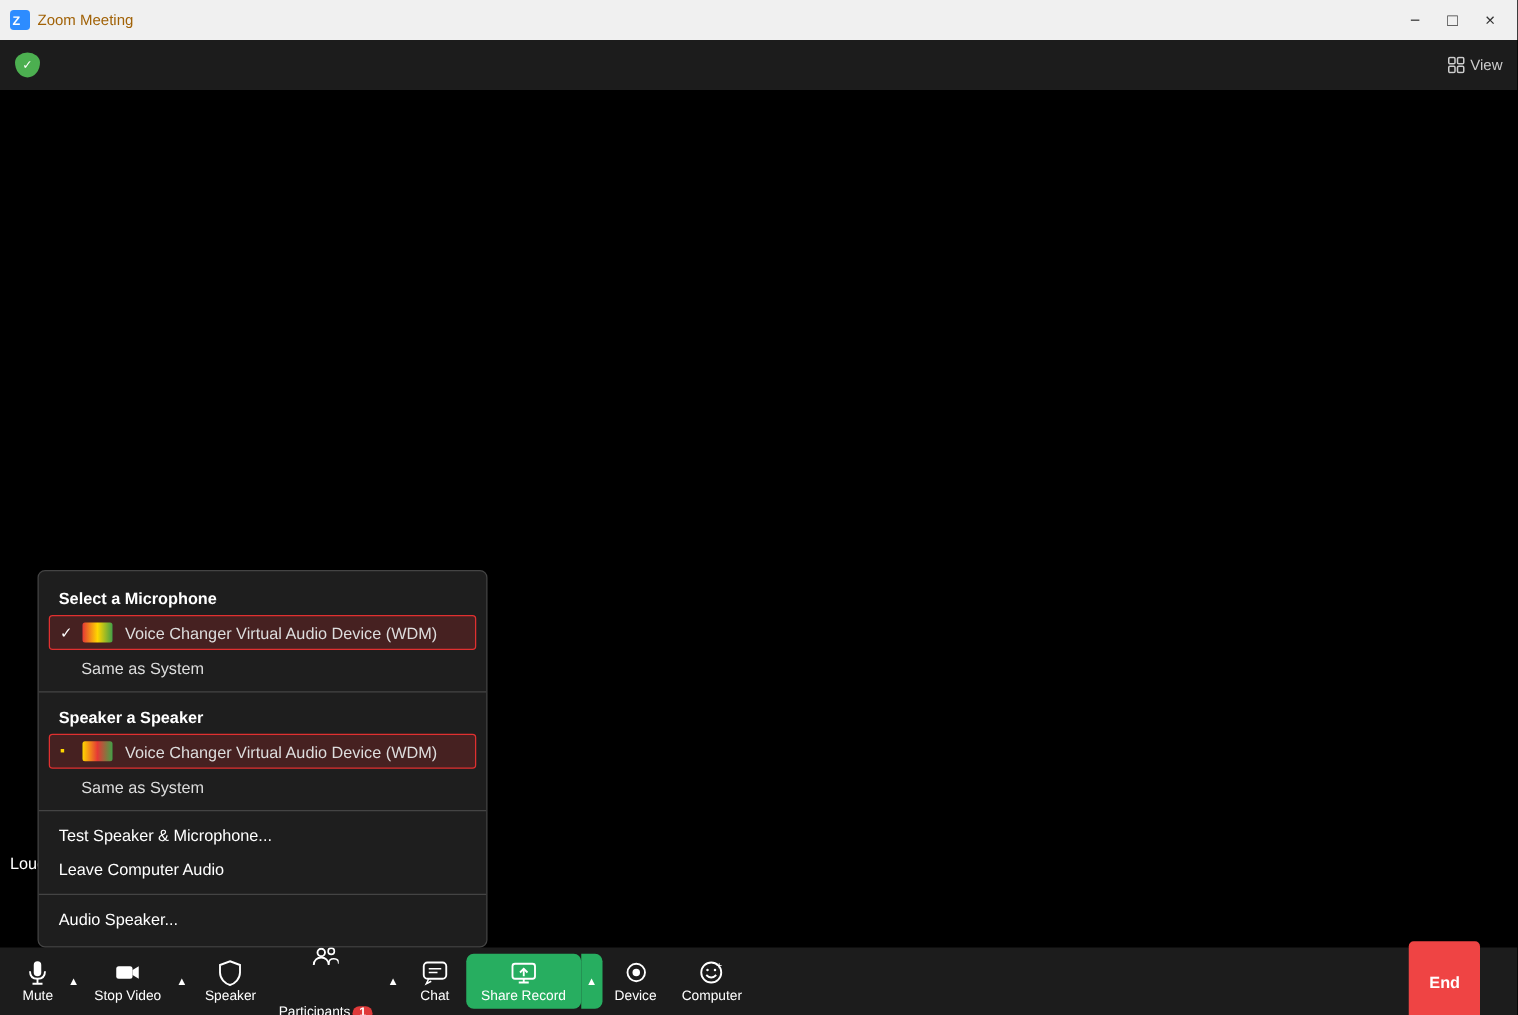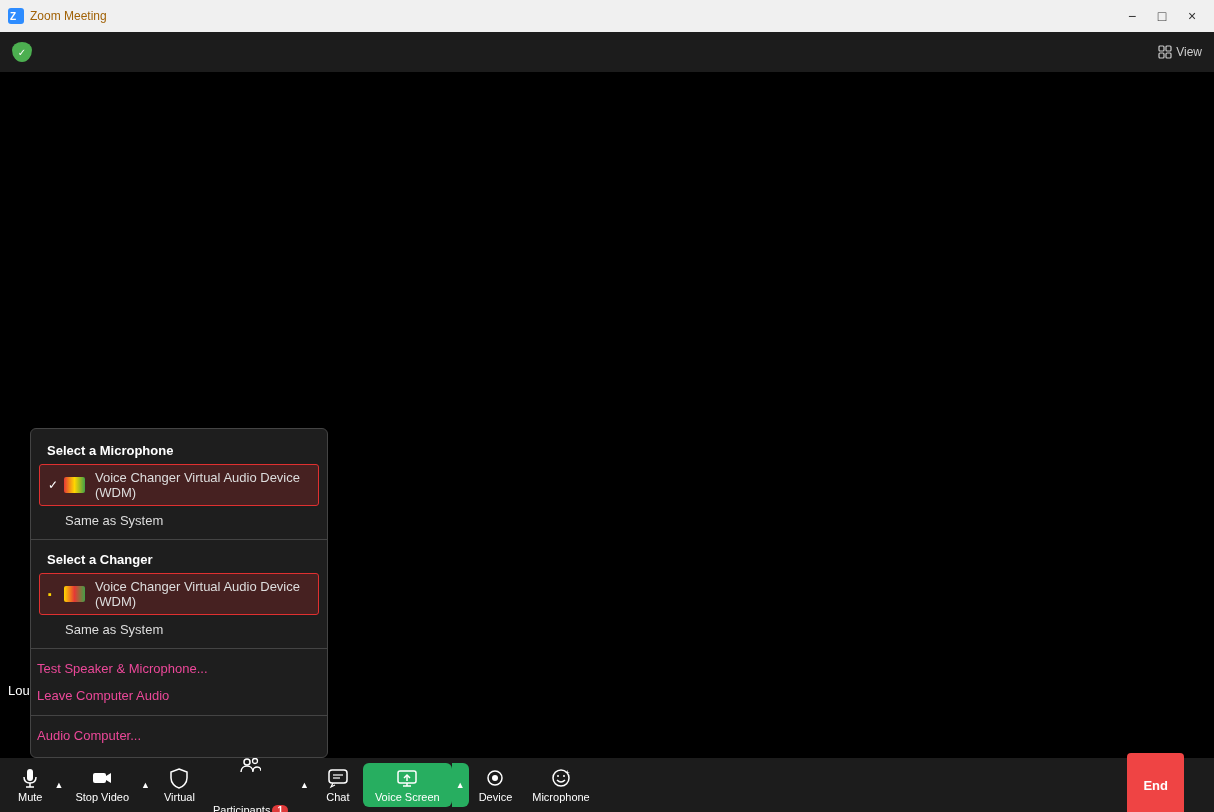--- a/index.html
+++ b/index.html
@@ -179,21 +179,21 @@
     }
 
     
     .dropdown-menu {
       position: absolute;
       bottom: 54px;
       left: 30px;
       background: #1e1e1e;
       border: 1px solid #444;
       border-radius: 6px;
-      width: 298px;
+      width: 360px;
       padding: 8px 0;
       z-index: 100;
     }
     .dropdown-section-title {
       color: #fff;
       font-size: 13px;
       font-weight: bold;
       padding: 6px 16px 4px;
     }
     .dropdown-item {
@@ -234,22 +234,22 @@
       margin-right: 4px;
     }
     .dropdown-separator {
       height: 1px;
       background: #444;
       margin: 6px 0;
     }
     .dropdown-text-item {
       display: flex;
       align-items: center;
-      padding: 6px 6px;
-      color: #ec4899;
+      padding: 6px 16px;
+      color: #ffffff;
       font-size: 13px;
       cursor: pointer;
     }
   </style>
 </head>
 <body>
 
 <div class="title-bar">
   <div class="title-bar-left">
 
@@ -292,21 +292,21 @@
     <span class="device-icon"></span>
     <span>Voice Changer Virtual Audio Device (WDM)</span>
   </div>
   <div class="dropdown-item">
     <span style="width:12px; display:inline-block;"></span>
     <span>Same as System</span>
   </div>
 
   <div class="dropdown-separator"></div>
 
-  <div class="dropdown-section-title">Select a Changer</div>
+  <div class="dropdown-section-title">Speaker a Speaker</div>
 
   <div class="dropdown-item selected-item">
     <span style="width:12px; display:inline-block; color: #ffd600; font-size:11px;">▪</span>
     <span class="device-icon-yellow"></span>
     <span>Voice Changer Virtual Audio Device (WDM)</span>
   </div>
   <div class="dropdown-item">
     <span style="width:12px; display:inline-block;"></span>
     <span>Same as System</span>
   </div>
@@ -316,21 +316,21 @@
   <div class="dropdown-text-item">
     <span>Test Speaker &amp; Microphone...</span>
   </div>
   <div class="dropdown-text-item">
     <span>Leave Computer Audio</span>
   </div>
 
   <div class="dropdown-separator"></div>
 
   <div class="dropdown-text-item">
-    <span>Audio Computer...</span>
+    <span>Audio Speaker...</span>
   </div>
 </div>
 
 <div class="toolbar">
 
   <div class="toolbar-btn-group">
     <button class="main-btn">
       <svg width="22" height="22" viewBox="0 0 22 22">
         <rect x="8" y="2" width="6" height="12" rx="3" fill="#fff"></rect>
         <path d="M5 10 Q5 16 11 16 Q17 16 17 10" fill="none" stroke="#fff" stroke-width="1.5"></path>
@@ -350,21 +350,21 @@
       </svg>
       <span>Stop Video</span>
     </button>
     <button class="arrow-btn">▲</button>
   </div>
 
   <button class="toolbar-btn">
     <svg width="22" height="22" viewBox="0 0 22 22">
       <path d="M11 2 L19 5 L19 11 C19 16 15 20 11 21 C7 20 3 16 3 11 L3 5 Z" fill="none" stroke="#fff" stroke-width="1.5"></path>
     </svg>
-    <span>Virtual</span>
+    <span>Speaker</span>
   </button>
 
   <div class="toolbar-btn-group">
     <button class="main-btn">
       <svg width="22" height="22" viewBox="0 0 22 22">
         <circle cx="8" cy="8" r="3" fill="none" stroke="#fff" stroke-width="1.5"></circle>
         <path d="M2 18 C2 14 5 12 8 12 C11 12 14 14 14 18" fill="none" stroke="#fff" stroke-width="1.5"></path>
         <circle cx="16" cy="7" r="2.5" fill="none" stroke="#fff" stroke-width="1.3"></circle>
         <path d="M14 17 C14 14 16 13 18 13 C20 13 22 14 22 17" fill="none" stroke="#fff" stroke-width="1.3"></path>
       </svg>
@@ -388,40 +388,40 @@
 
   <div class="toolbar-btn-group">
     <button class="main-btn share-screen-btn" style="background:#27ae60;border-radius:6px;padding:4px 12px;">
       <svg width="22" height="22" viewBox="0 0 22 22">
         <rect x="2" y="4" width="18" height="12" rx="2" fill="none" stroke="#fff" stroke-width="1.5"></rect>
         <line x1="7" y1="19" x2="15" y2="19" stroke="#fff" stroke-width="1.5"></line>
         <line x1="11" y1="16" x2="11" y2="19" stroke="#fff" stroke-width="1.5"></line>
         <polyline points="8,11 11,8 14,11" fill="none" stroke="#fff" stroke-width="1.5"></polyline>
         <line x1="11" y1="8" x2="11" y2="14" stroke="#fff" stroke-width="1.5"></line>
       </svg>
-      <span>Voice Screen</span>
+      <span>Share Record</span>
     </button>
     <button class="arrow-btn" style="background:#27ae60;border-radius:0 6px 6px 0;">▲</button>
   </div>
 
   <button class="toolbar-btn">
     <svg width="22" height="22" viewBox="0 0 22 22">
       <circle cx="11" cy="11" r="7" fill="none" stroke="#fff" stroke-width="1.5"></circle>
       <circle cx="11" cy="11" r="3" fill="#fff"></circle>
     </svg>
     <span>Device</span>
   </button>
 
   <button class="toolbar-btn">
     <svg width="22" height="22" viewBox="0 0 22 22">
       <circle cx="11" cy="11" r="8" fill="none" stroke="#fff" stroke-width="1.5"></circle>
       <circle cx="8" cy="9" r="1" fill="#fff"></circle>
       <circle cx="14" cy="9" r="1" fill="#fff"></circle>
       <path d="M7 13 Q11 17 15 13" fill="none" stroke="#fff" stroke-width="1.5"></path>
       <text x="15" y="8" font-size="8" fill="#fff">+</text>
     </svg>
-    <span>Microphone</span>
+    <span>Computer</span>
   </button>
 
   <div class="toolbar-separator"></div>
 
   <button class="end-btn">End</button>
 </div>
 
 </body></html>

